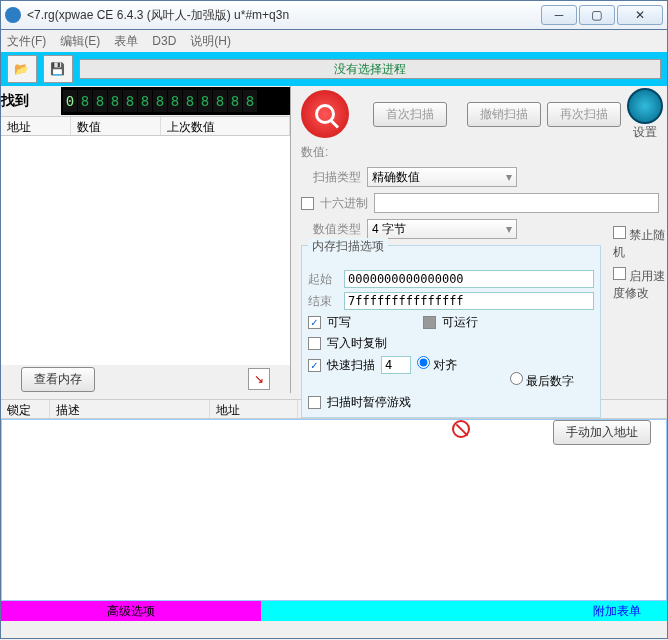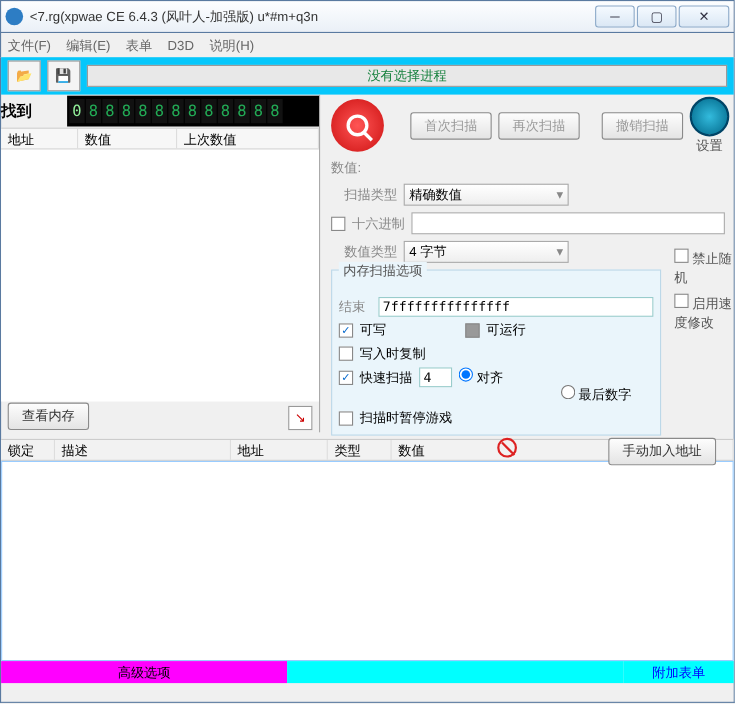--- a/index.html
+++ b/index.html
@@ -19,21 +19,21 @@
 .mainrow{display:flex;height:307px}
 .leftcol{width:290px;display:flex;flex-direction:column;border-right:1px solid #aaa}
 .findrow{display:flex;height:30px;align-items:center}
 .findlbl{width:60px;font-weight:bold;font-size:14px;text-align:left}
 .seg{flex:1;height:28px;background:#000;display:flex;align-items:center;padding:0 2px;gap:1px}
 .dig{width:14px;height:22px;background:#111;color:#2a5;font-family:monospace;display:flex;align-items:center;justify-content:center;font-size:14px}
 .dig.first{color:#93f09a}
 .lhdr{height:20px;display:flex;border-top:1px solid #ccc;border-bottom:1px solid #ccc;background:#f7f7f7}
 .lhdr div{border-right:1px solid #ddd;padding:2px 6px}
 .lbody{flex:1;background:#fff}
-.lbot{height:28px;display:flex;align-items:flex-end;justify-content:space-between;padding:2px 6px}
+.lbot{height:28px;display:flex;align-items:center;justify-content:space-between;padding:2px 20px}
 .btn{background:linear-gradient(#fdfdfd,#e4e4e4);border:1px solid #8a8a8a;border-radius:3px;padding:3px 12px;color:#333}
 .btn.dis{color:#9a9a9a}
 .arrowbtn{width:22px;height:22px;background:#fff;border:1px solid #999;display:flex;align-items:center;justify-content:center}
 .rightcol{flex:1;padding:4px 8px 2px 10px;position:relative}
 .rtop{display:flex;align-items:center;gap:8px}
 .searchicon{width:48px;height:48px;border-radius:50%;background:radial-gradient(#f55,#c11);display:flex;align-items:center;justify-content:center;margin-right:8px}
 .searchicon .mag{width:20px;height:20px;border:3px solid #fff;border-radius:50%;position:relative}
 .searchicon .mag:after{content:"";position:absolute;width:3px;height:10px;background:#fff;bottom:-8px;right:-4px;transform:rotate(-45deg)}
 .scanbtns{display:flex;gap:6px;margin-left:8px}
 .gear{position:absolute;right:4px;top:2px;text-align:center;color:#555}
@@ -135,22 +135,22 @@
       <div class="gear">
         <div class="g"></div>
         <div>设置</div>
       </div>
       <div class="rtop">
         <div class="searchicon">
             <div class="mag"></div>
           </div>
         <div class="scanbtns">
           <button class="btn dis">首次扫描</button>
+          <button class="btn dis" style="margin-left:14px">撤销扫描</button>
           <button class="btn dis">再次扫描</button>
-          <button class="btn dis" style="margin-left:14px">撤销扫描</button>
         </div>
       </div>
       <div class="vrow">
         <div class="lbl" style="width:40px;text-align:left">数值:</div>
       </div>
       <div class="vrow">
         <div class="lbl">扫描类型</div>
         <div class="sel">
             <span>精确数值</span>
           </div>
@@ -167,20 +167,24 @@
           </div>
       </div>
 
       <div class="sideopt">
         <label><span class="chk"></span> <span>禁止随机</span></label>
         <label><span class="chk"></span> <span>启用速度修改</span></label>
       </div>
 
       <div class="fset">
         <div class="leg">内存扫描选项</div>
+        <div class="frow">
+            <div class="l">起始</div>
+            <input class="memtxt" value="0000000000000000" style="">
+          </div>
         <div class="frow">
             <div class="l">结束</div>
             <input class="memtxt" value="7fffffffffffffff" style="">
           </div>
         <div class="frow">
           <span class="chk">✓</span>
             <span>可写</span>
           <span style="width:60px"></span>
           <span class="chk" style="background:#999"></span>
             <span>可运行</span>

